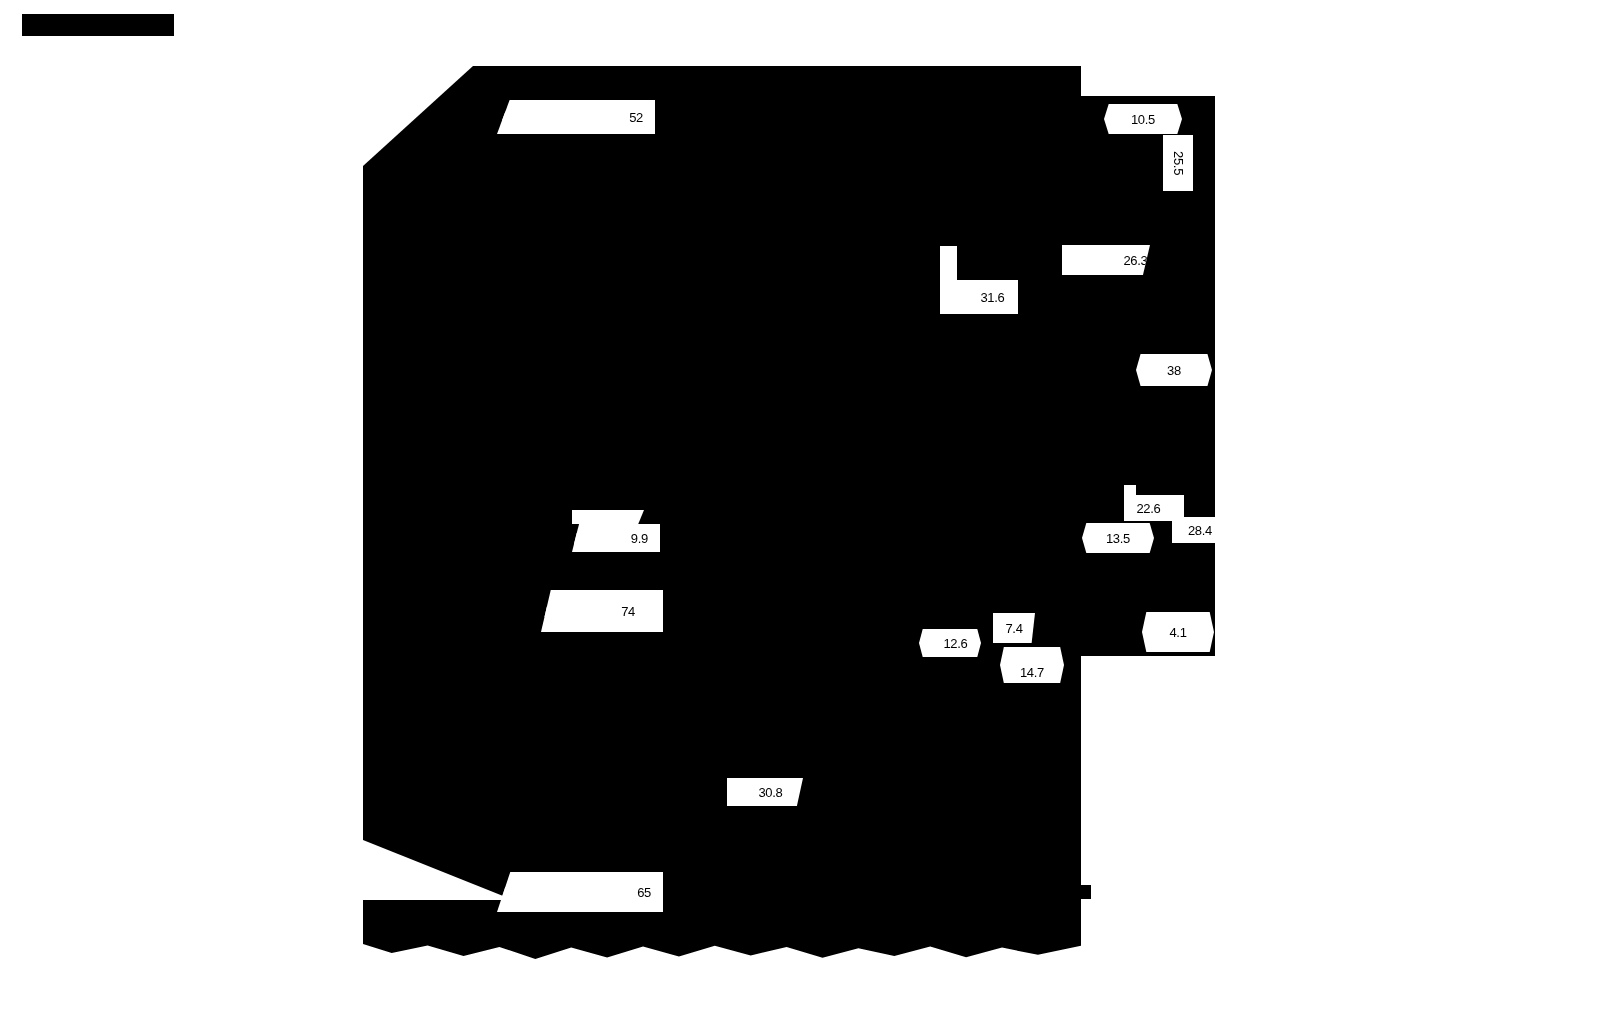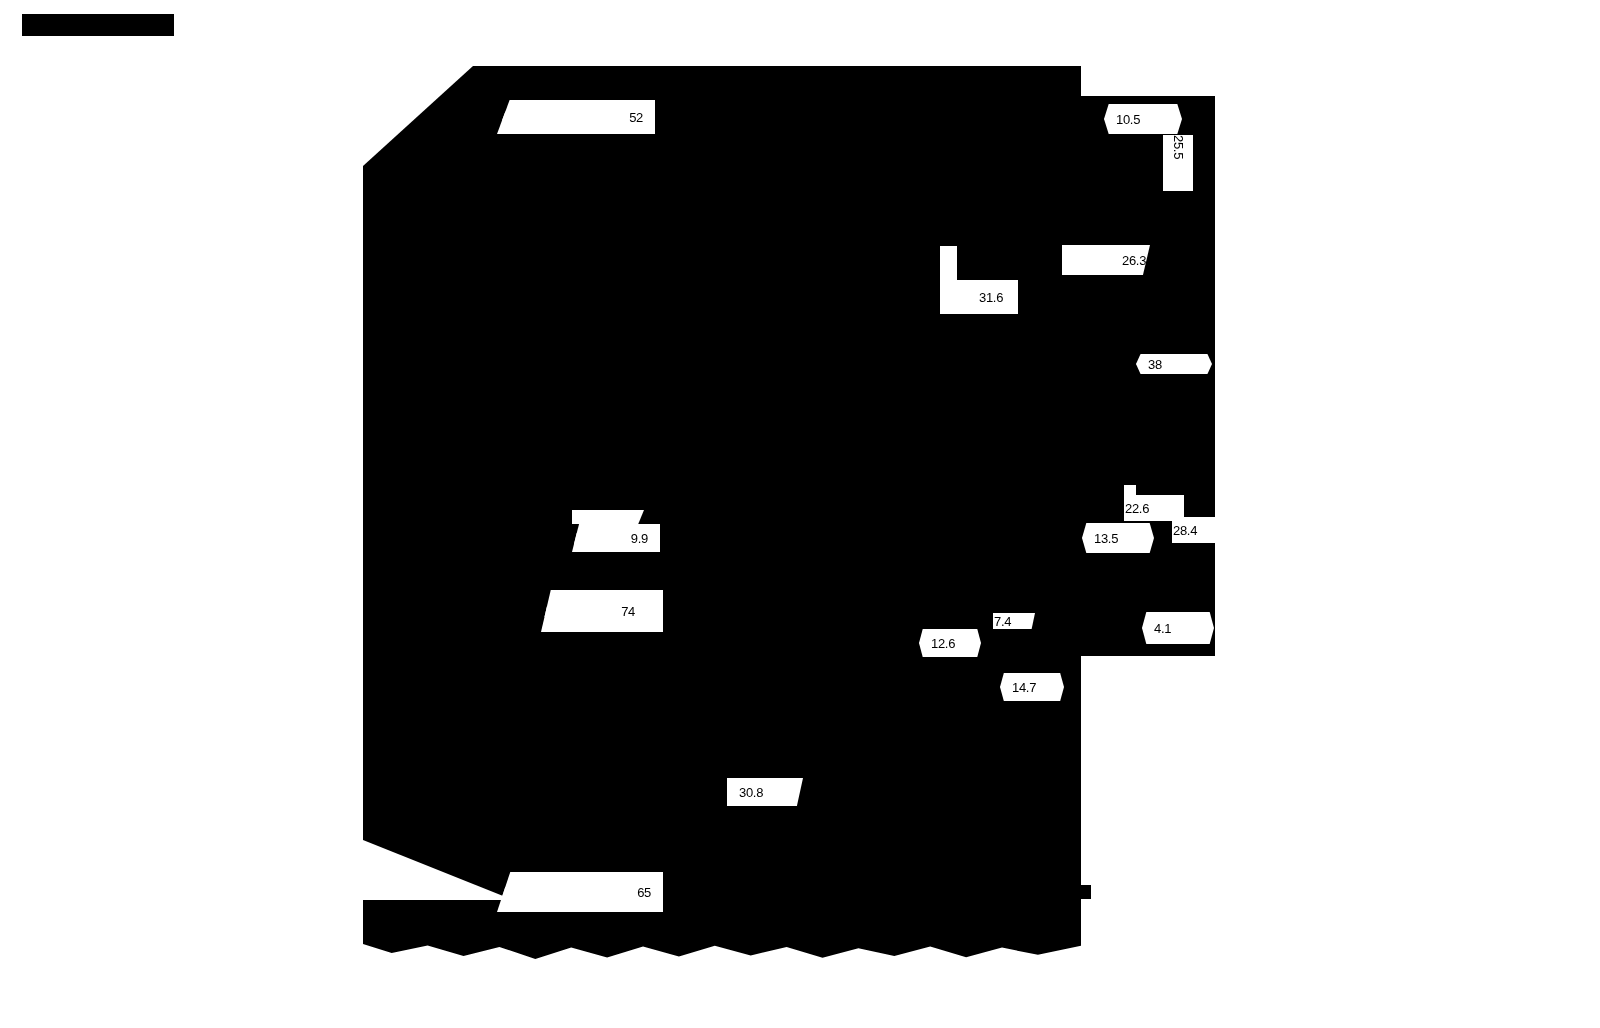--- a/index.html
+++ b/index.html
@@ -88,20 +88,21 @@
     width: 26px;
     height: 14px;
     background: #000000;
   }
 
   
   .measure {
     position: absolute;
     display: flex;
     align-items: center;
+    justify-content: center;
     color: #000000;
     background: #ffffff;
     font-size: 13px;
     line-height: 1;
     white-space: nowrap;
     letter-spacing: -0.3px;
   }
   .measure.vertical {
     writing-mode: vertical-rl;
   }
@@ -176,21 +177,21 @@
   <div class="arrow-l"></div>
   <span class="m-label">26.3</span>
 </div>
 
 <div class="blob" style="left:940px; top:246px; width:17px; height:62px;"></div>
 <div class="measure" style="left:940px; top:280px; width:78px; height:34px;">
   <span class="m-label" style="margin-left:38px;">31.6</span>
   <div class="arrow-r"></div>
 </div>
 
-<div class="measure hex" style="left:1136px; top:354px; width:76px; height:20px;">
+<div class="measure hex" style="left:1136px; top:354px; width:76px; height:32px;">
   <div class="arrow-l"></div>
   <span class="m-label">38</span>
   <div class="arrow-r"></div>
 </div>
 
 <div class="measure" style="left:1172px; top:481px; width:56px; height:26px;margin-top:36px;">
   <span class="m-label">28.4</span>
 </div>
 
 <div class="blob" style="left:1124px; top:485px; width:12px; height:24px;"></div>
@@ -216,31 +217,31 @@
   <div class="bar"></div>
   <span class="m-label">74</span>
   <div class="arrow-r"></div>
 </div>
 
 <div class="measure hex" style="left:919px; top:629px; width:62px; height:28px;">
   <div class="arrow-l"></div>
   <span class="m-label">12.6</span>
 </div>
 
-<div class="measure skew-right" style="left:993px; top:613px; width:42px; height:16px;">
+<div class="measure skew-right" style="left:993px; top:613px; width:42px; height:30px;">
   <span class="m-label">7.4</span>
 </div>
 
-<div class="measure hex" style="left:1142px; top:612px; width:72px; height:32px;">
+<div class="measure hex" style="left:1142px; top:612px; width:72px; height:40px;">
   <div class="arrow-l"></div>
   <span class="m-label">4.1</span>
   <div class="arrow-r"></div>
 </div>
 
-<div class="measure hex" style="left:1000px; top:673px; width:64px; height:28px;">
+<div class="measure hex" style="left:1000px; top:647px; width:64px; height:36px;flex-direction:column;">
   <div class="arrow-l"></div>
   <span class="m-label">14.7</span>
 </div>
 
 <div class="measure skew-right" style="left:727px; top:778px; width:76px; height:28px;">
   <div class="arrow-l"></div>
   <span class="m-label">30.8</span>
 </div>
 
 <div class="measure skew-left" style="left:497px; top:872px; width:166px; height:40px;">

